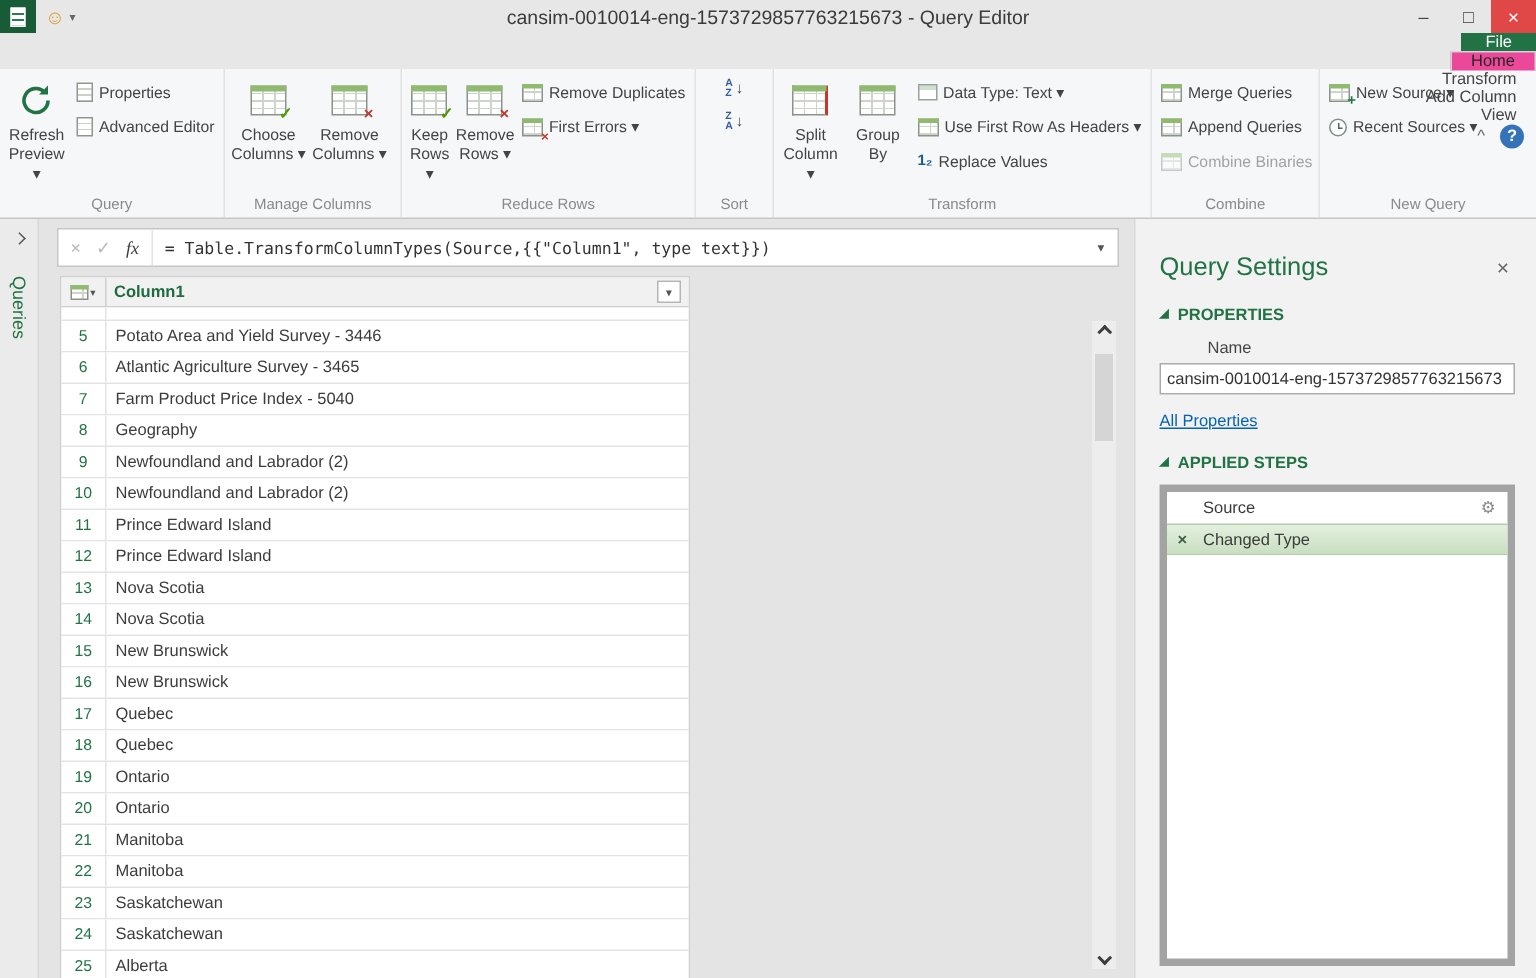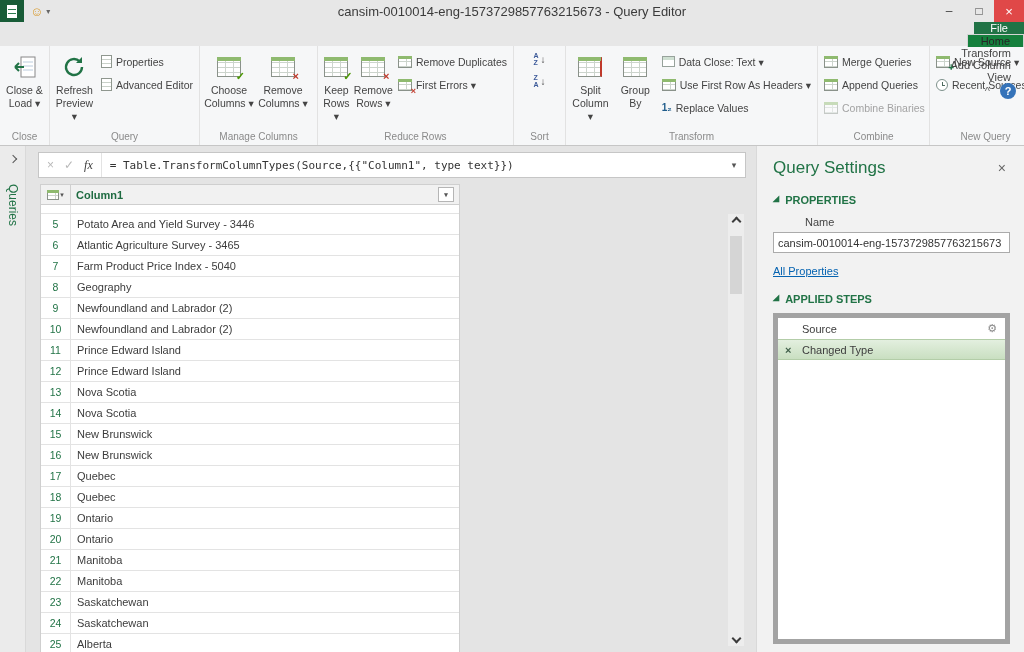--- a/index.html
+++ b/index.html
@@ -16,21 +16,21 @@
   .qat-caret { font-size:8px; color:#666; }
   .tb-title { position:absolute; left:0; right:0; text-align:center; font-size:13px; color:#3b3b3b; pointer-events:none; }
   .win-controls { margin-left:auto; display:flex; z-index:2; height:22px; }
   .win-btn { width:30px; height:22px; display:flex; align-items:center; justify-content:center; font-size:12px; color:#444; }
   .win-btn.close { background:#e04848; color:#fff; font-size:13px; }
 
   
   .tabrow { height:24px; background:#e7e7e7; display:flex; align-items:flex-end; position:relative;flex-direction:column; }
   .tab-file { background:#217346; color:#fff; padding:0 16px; height:24px; display:flex; align-items:center; }
   .tab { padding:0 13px; height:24px; display:flex; align-items:center; color:#444; }
-  .tab.active { background:#15803d; border:1px solid #d4d4d4; border-bottom:none; color:#262626;margin-left:41px; }
+  .tab.active { background:#ec4899; border:1px solid #d4d4d4; border-bottom:none; color:#262626;margin-left:41px; }
   .tabrow-right { margin-left:auto; display:flex; align-items:center; gap:10px; padding-right:8px; height:24px; }
   .collapse-caret { color:#666; font-size:11px; }
   .help-btn { width:16px; height:16px; border-radius:50%; background:#3573b9; color:#fff; font-size:11px; font-weight:bold;
     display:flex; align-items:center; justify-content:center; }
 
   
   .ribbon { height:100px; background:#f6f7f8; border-bottom:1px solid #c6c6c6; display:flex; }
   .group { display:flex; flex-direction:column; border-right:1px solid #e2e2e2; flex:0 0 auto; }
   .group-content { flex:1; display:flex; align-items:flex-start; padding:3px 3px 0 3px; gap:2px; }
   .group-label { height:15px; text-align:center; color:#8a8a8a; font-size:10px; line-height:14px; }
@@ -97,21 +97,21 @@
   .g-num { width:30px; border-right:1px solid #e3e3e3; color:#217346; display:flex; align-items:center; justify-content:center; font-size:10.5px; }
   .g-val { flex:1; display:flex; align-items:center; padding:0 6px; color:#3c3c3c; font-size:11px; white-space:nowrap; overflow:hidden; }
 
   .vscroll { position:absolute; right:12px; top:32px; bottom:6px; width:16px; background:#ededed; display:flex;
     flex-direction:column; align-items:center; justify-content:space-between; padding:4px 0; }
   .vthumb { position:absolute; top:22px; left:2px; width:12px; height:58px; background:#d5d5d5; }
 
   
   .settings-panel { width:268px; background:#f2f2f2; border-left:1px solid #d9d9d9; padding:10px 14px 8px 16px;
     display:flex; flex-direction:column; }
-  .sp-title-row { display:flex; align-items:center; margin-top:2px; }
+  .sp-title-row { display:flex; align-items:center; margin-top:12px; }
   .sp-title { color:#217346; font-size:17px; font-weight:400; }
   .sp-close { margin-left:auto; color:#666; font-size:14px; padding:0 4px; }
   .section-header { color:#217346; font-weight:bold; font-size:11px; margin-top:16px; display:flex; align-items:center; gap:6px; }
   .tri { color:#217346; font-size:8px; line-height:1; transform:translateY(-1px); }
   .name-label { margin-top:10px; color:#444;padding-left:32px; }
   .name-input { margin-top:4px; width:100%; height:21px; background:#fff; border:1px solid #ababab; padding:0 4px;
     font-size:11px; color:#333; font-family:"Liberation Sans",sans-serif; }
   .link { color:#0563b1; margin-top:12px; display:inline-block; }
   .steps-box { margin-top:8px; background:#fff; border:5px solid #a3a3a3; flex:1; overflow:hidden; }
   .step { height:21px; display:flex; align-items:center; padding:0 8px 0 24px; color:#3c3c3c; position:relative; }
@@ -145,38 +145,20 @@
   <div class="tab">Add Column</div>
   <div class="tab">View</div>
   <div class="tabrow-right">
     <span class="collapse-caret">^</span>
     <span class="help-btn">?</span>
   </div>
 </div>
 
 <div class="ribbon">
 
-  <div class="group" style="width:50px">
-    <div class="group-content">
-      <div class="bigbtn">
-        <span class="bb-icon">
-          <svg width="26" height="26" viewBox="0 0 26 26">
-              <rect x="9" y="3" width="14" height="20" fill="#fff" stroke="#888"></rect>
-              <line x1="11" y1="8" x2="21" y2="8" stroke="#bcd"></line>
-              <line x1="11" y1="12" x2="21" y2="12" stroke="#bcd"></line>
-              <line x1="11" y1="16" x2="21" y2="16" stroke="#bcd"></line>
-              <path d="M12 13 L3 13 M3 13 L7 9 M3 13 L7 17" stroke="#217346" stroke-width="2" fill="none"></path>
-            </svg>
-        </span>
-        <span class="bb-label">Close &amp;
-Load ▾</span>
-      </div>
-    </div>
-    <div class="group-label">Close</div>
-  </div>
 
   <div class="group" style="width:150px">
     <div class="group-content">
       <div class="bigbtn">
         <span class="bb-icon">
           <svg width="24" height="24" viewBox="0 0 24 24">
               <path d="M20 12a8 8 0 1 1-2.4-5.7" fill="none" stroke="#217346" stroke-width="2.4"></path>
               <path d="M20 2 v6 h-6 z" fill="#217346"></path>
             </svg>
         </span>
@@ -295,21 +277,21 @@
             <span class="mt"></span>
           </span>
         <span class="bb-label">Group
 By</span>
       </div>
       <div class="smallstack">
         <div class="smallbtn">
           <span class="sb-icon">
               <span class="dtype-ic"></span>
             </span>
-          <span class="sb-label">Data Close: Text ▾</span>
+          <span class="sb-label">Data Type: Text ▾</span>
         </div>
         <div class="smallbtn">
           <span class="sb-icon">
               <span class="mt small"></span>
             </span>
           <span class="sb-label">Use First Row As Headers ▾</span>
         </div>
         <div class="smallbtn">
           <span class="sb-icon">
               <span class="replace-ic">1₂</span>

